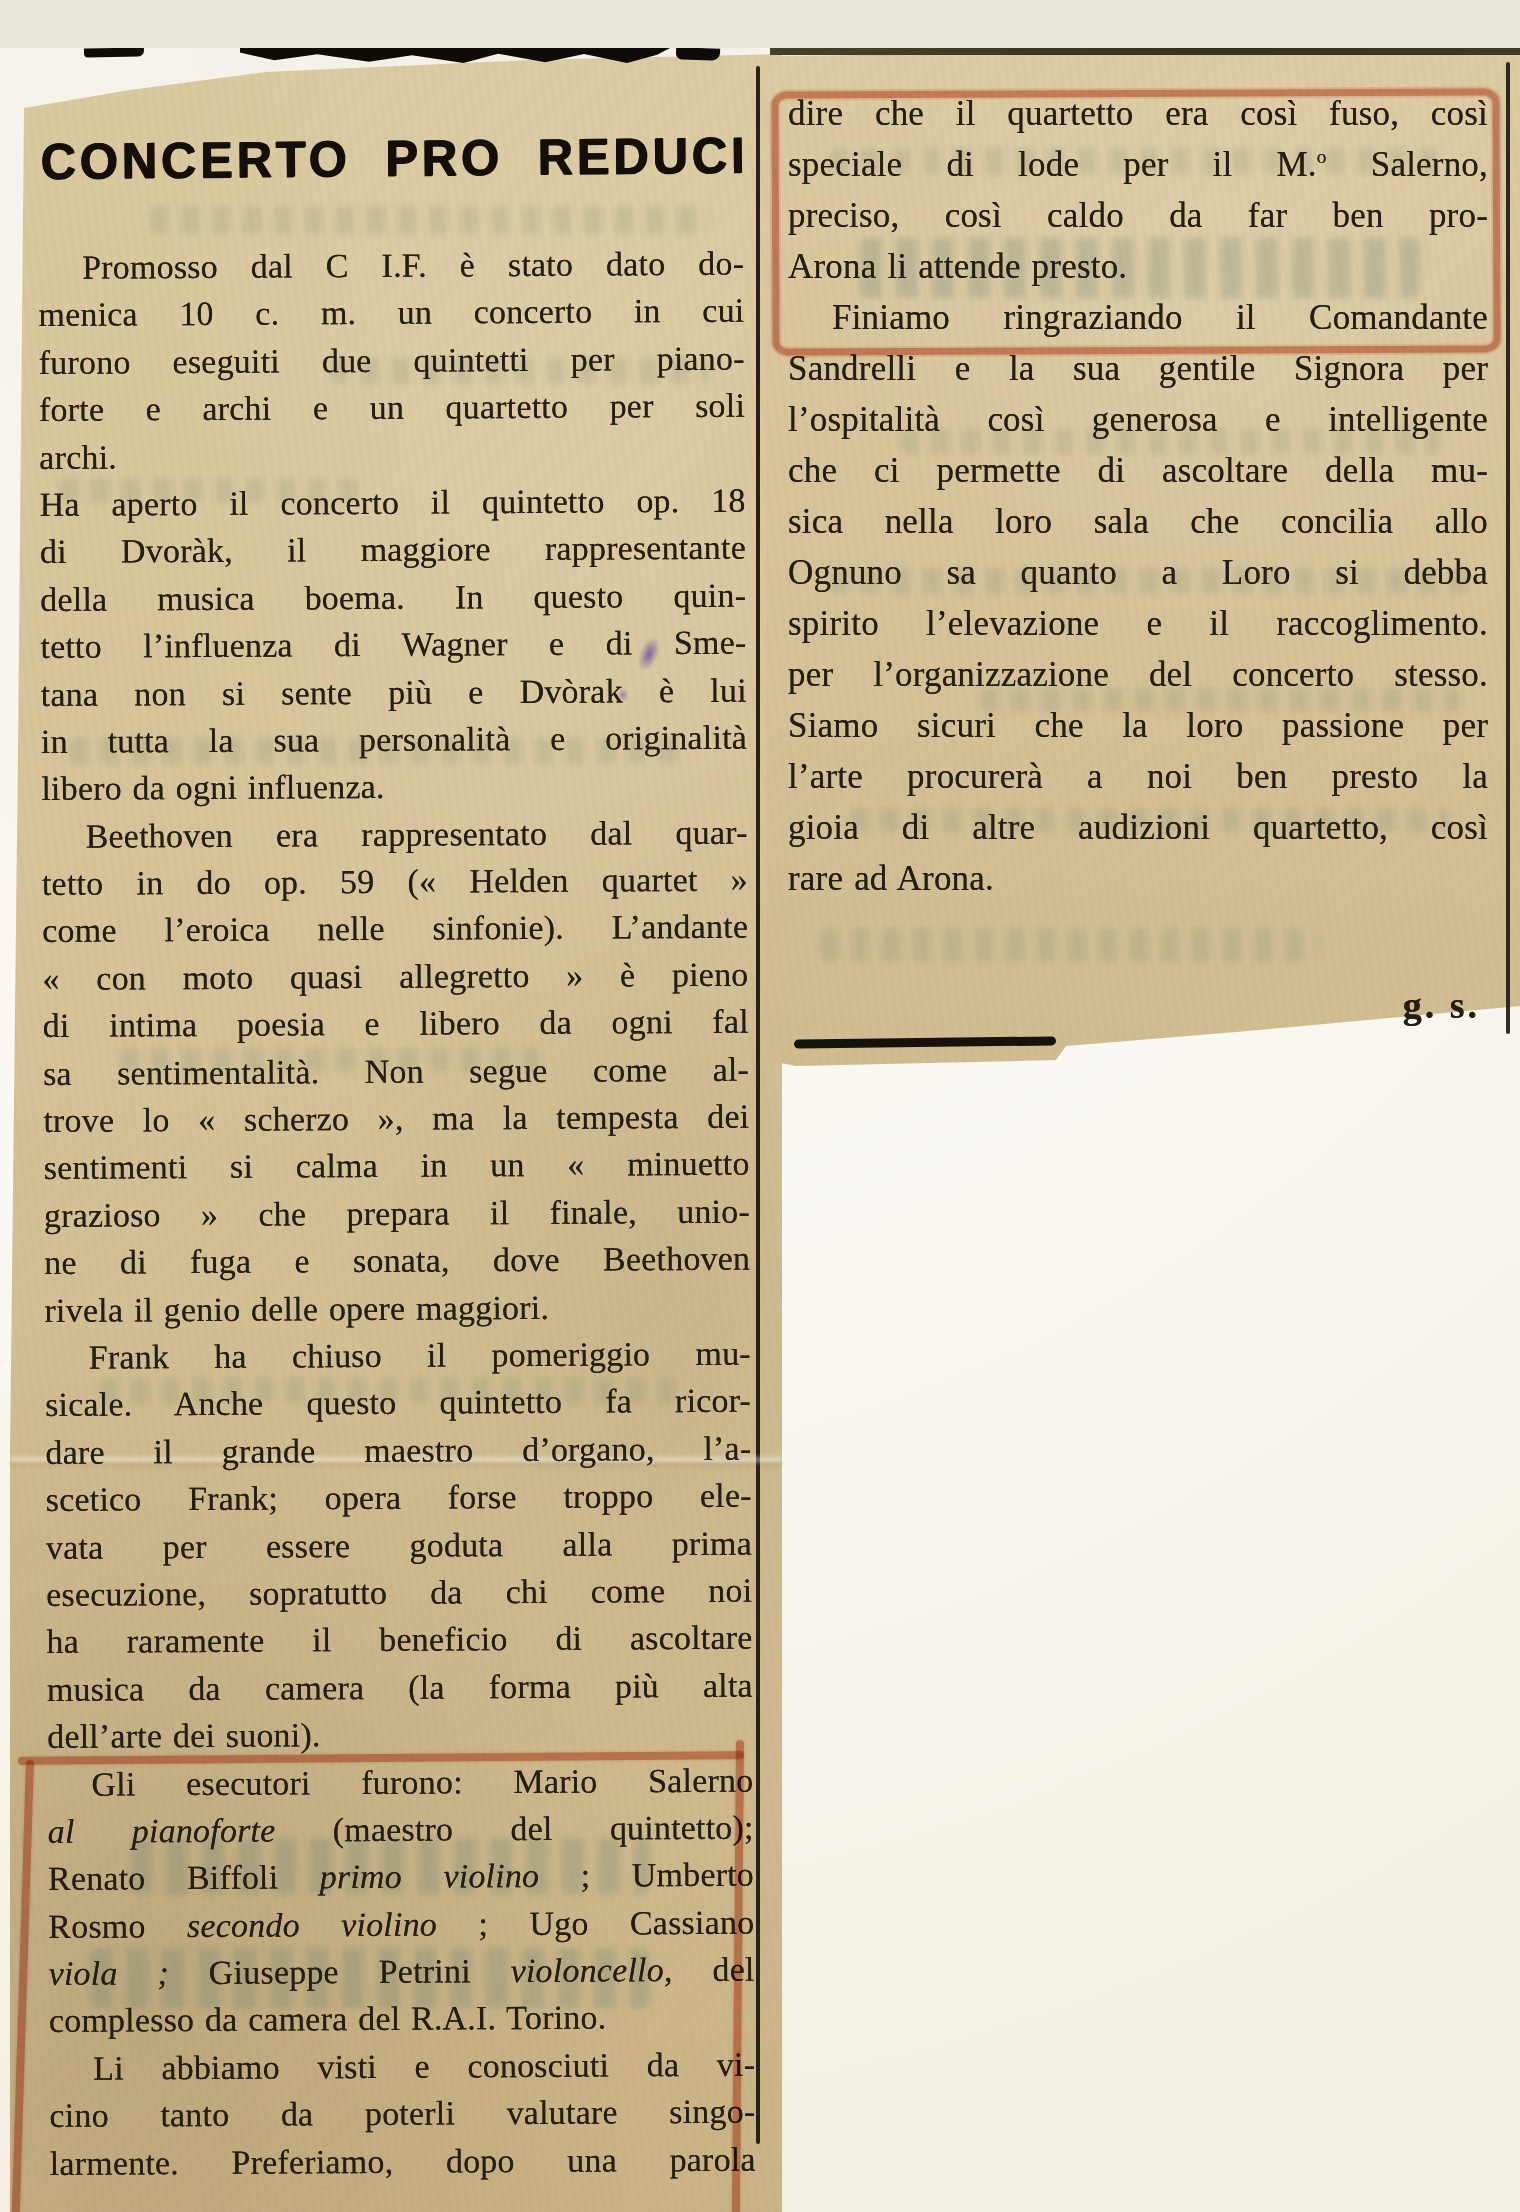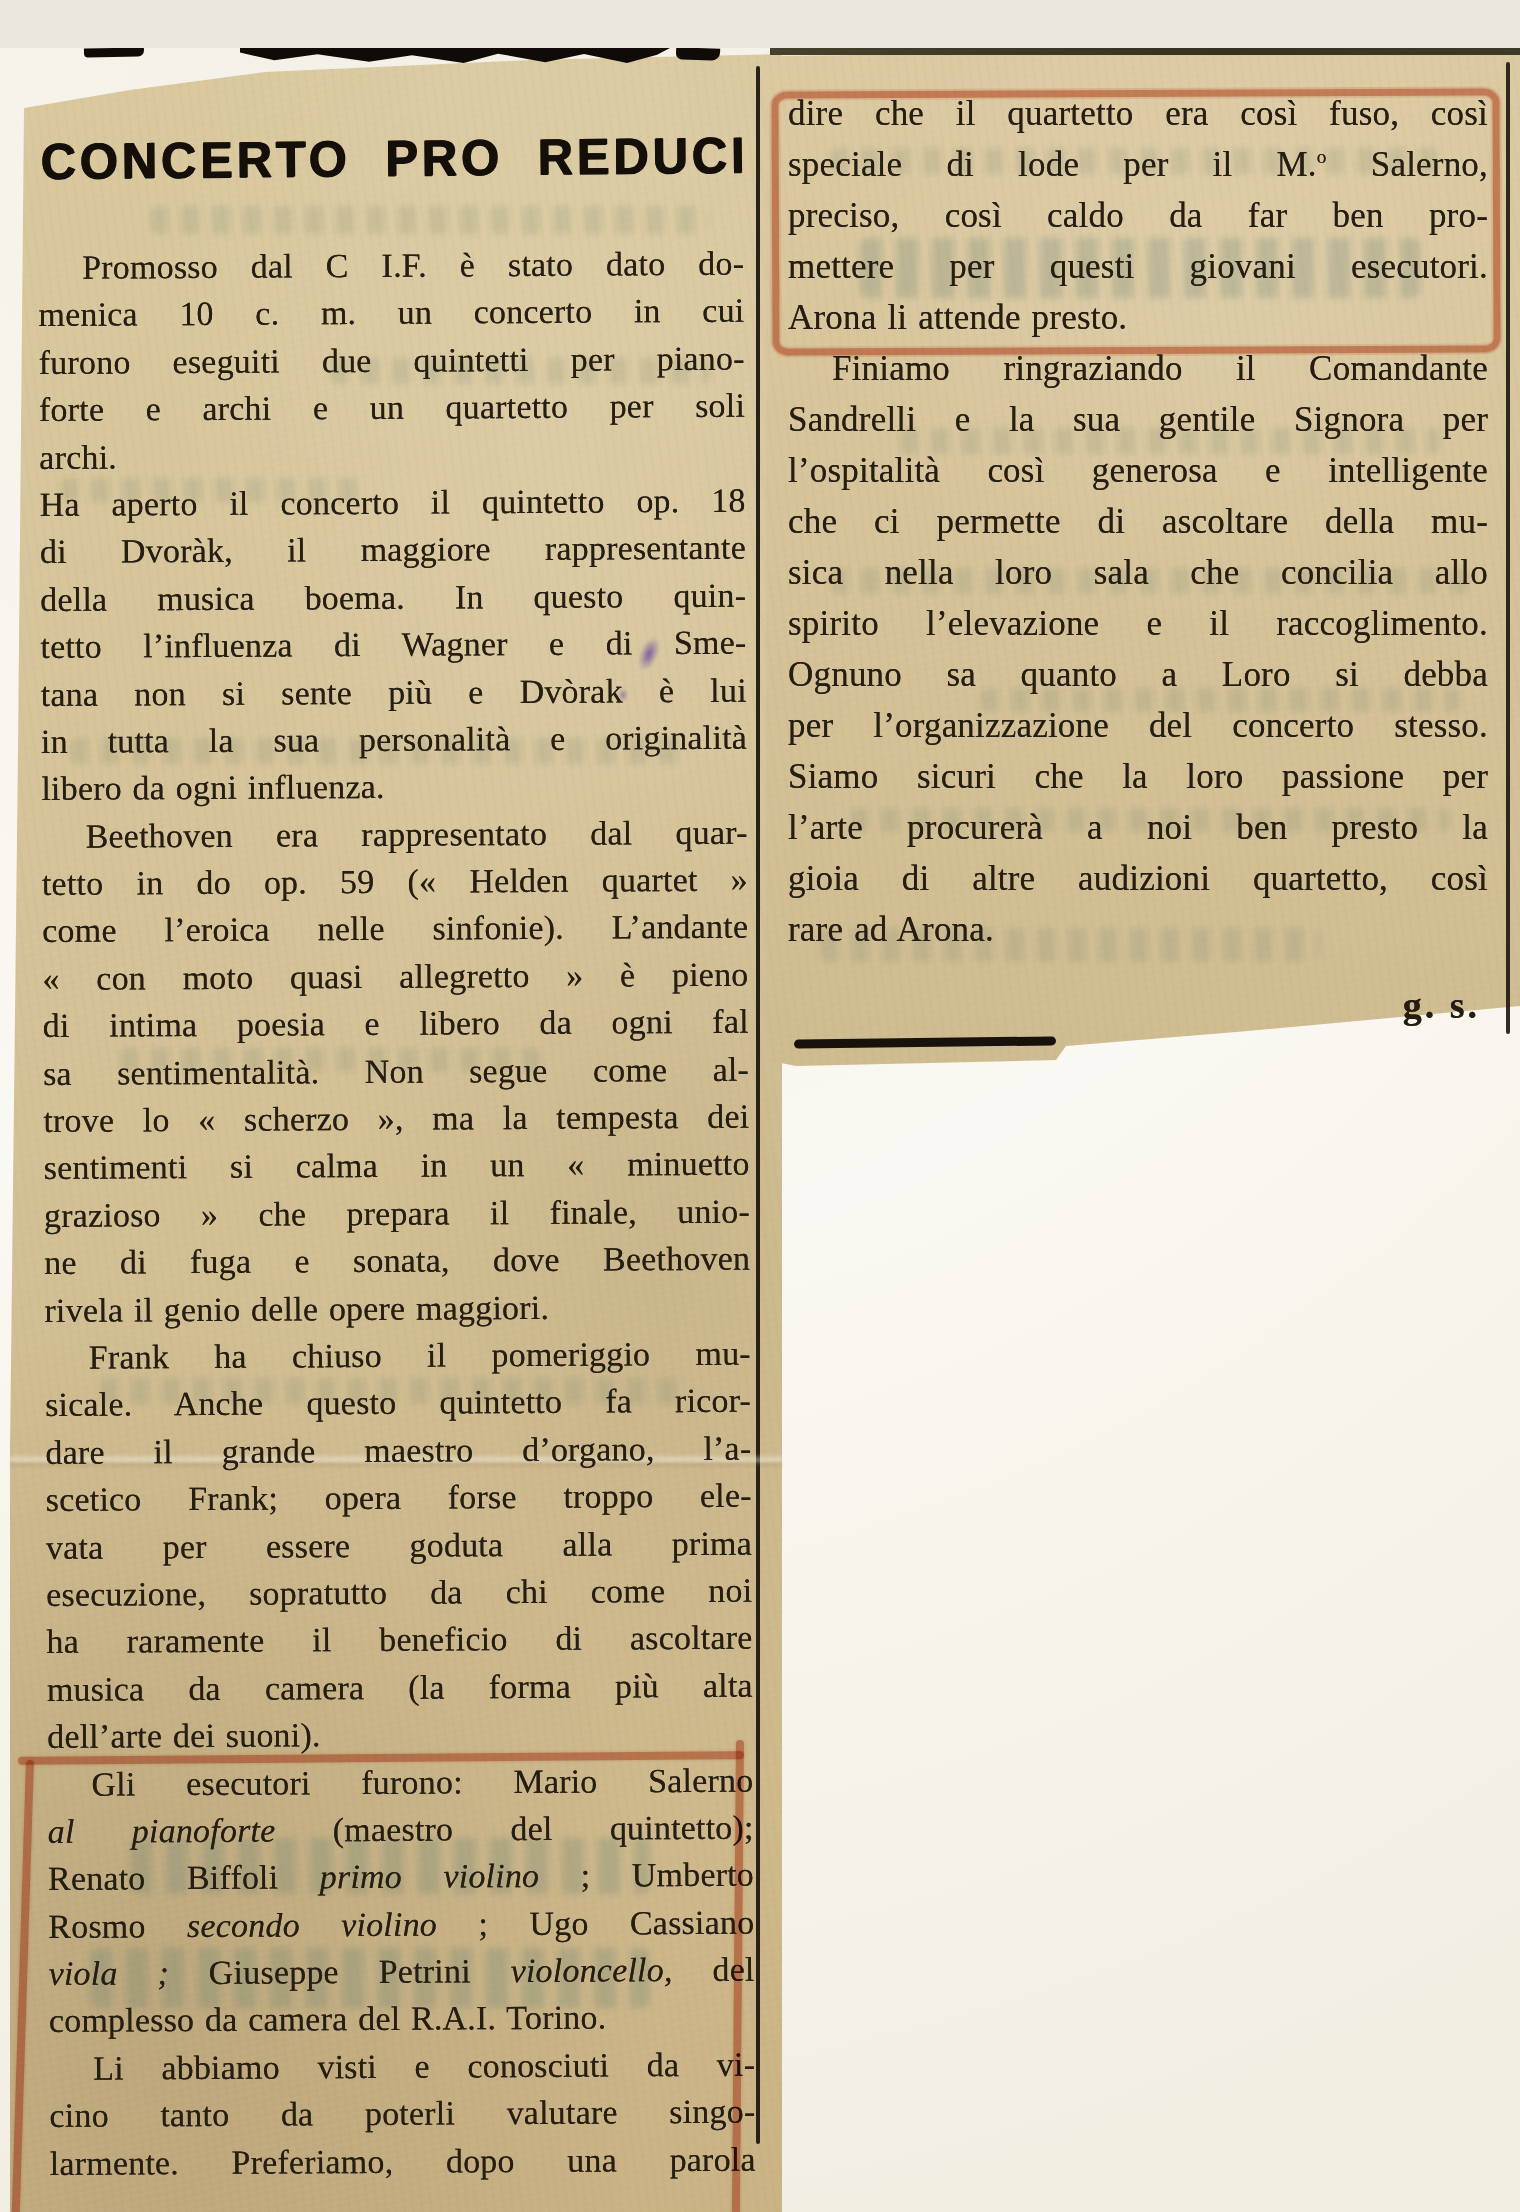--- a/index.html
+++ b/index.html
@@ -167,31 +167,30 @@
         <div class="line"><span>Li abbiamo visti e conosciuti da vi-</span></div>
         <div class="line"><span>cino tanto da poterli valutare singo-</span></div>
         <div class="line"><span>larmente. Preferiamo, dopo una parola</span></div>
       </div>
     </div>
   <div class="col col-right">
       <div class="para">
         <div class="line"><span>dire che il quartetto era così fuso, così</span></div>
         <div class="line"><span>speciale di lode per il M.</span><span class="sup">o</span><span> Salerno,</span></div>
         <div class="line"><span>preciso, così caldo da far ben pro-</span></div>
-        <div class="line"><span>mettere per questi giovani esecutori.</span></div>
         <div class="line final"><span>Arona li attende presto.</span></div>
       </div>
       <div class="para indent">
         <div class="line"><span>Finiamo ringraziando il Comandante</span></div>
         <div class="line"><span>Sandrelli e la sua gentile Signora per</span></div>
         <div class="line"><span>l’ospitalità così generosa e intelligente</span></div>
         <div class="line"><span>che ci permette di ascoltare della mu-</span></div>
         <div class="line"><span>sica nella loro sala che concilia allo</span></div>
+        <div class="line"><span>Ognuno sa quanto a Loro si debba</span></div>
         <div class="line"><span>spirito l’elevazione e il raccoglimento.</span></div>
-        <div class="line"><span>Ognuno sa quanto a Loro si debba</span></div>
         <div class="line"><span>per l’organizzazione del concerto stesso.</span></div>
         <div class="line"><span>Siamo sicuri che la loro passione per</span></div>
         <div class="line"><span>l’arte procurerà a noi ben presto la</span></div>
         <div class="line"><span>gioia di altre audizioni quartetto, così</span></div>
         <div class="line final"><span>rare ad Arona.</span></div>
       </div>
     </div>
   <div class="signature">g. s.</div>
 
   <div class="ink-spot a"></div>

